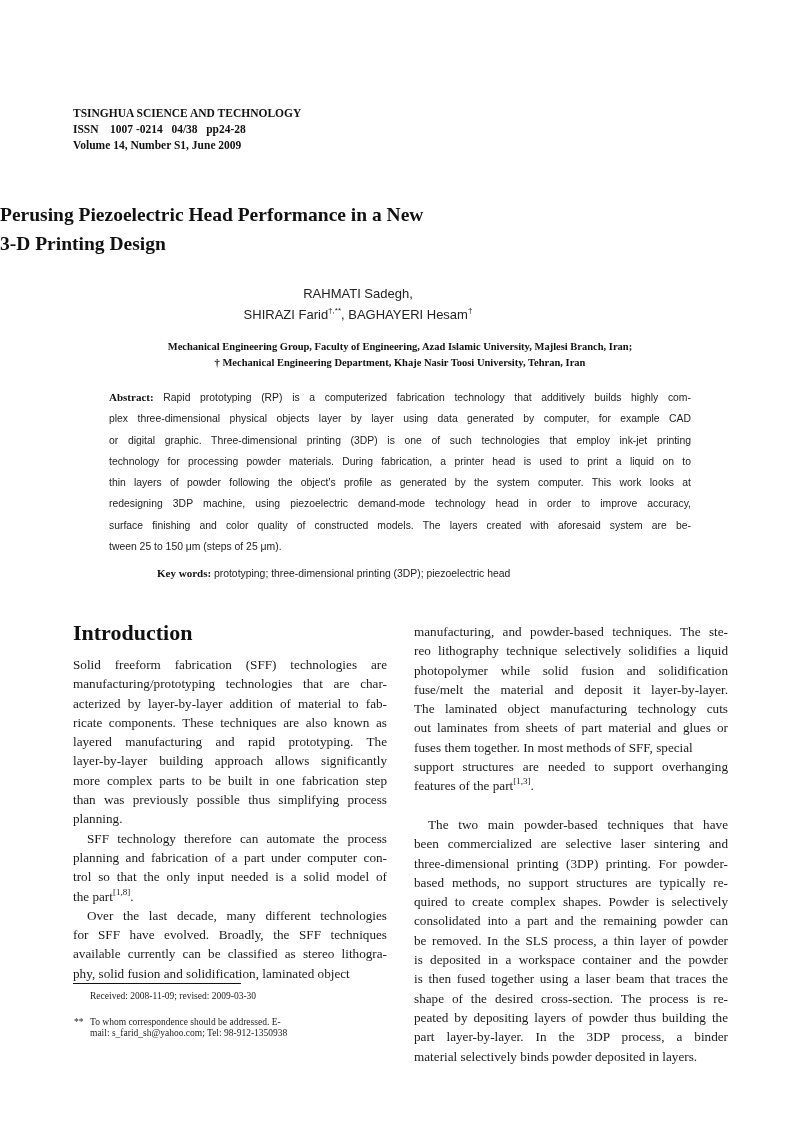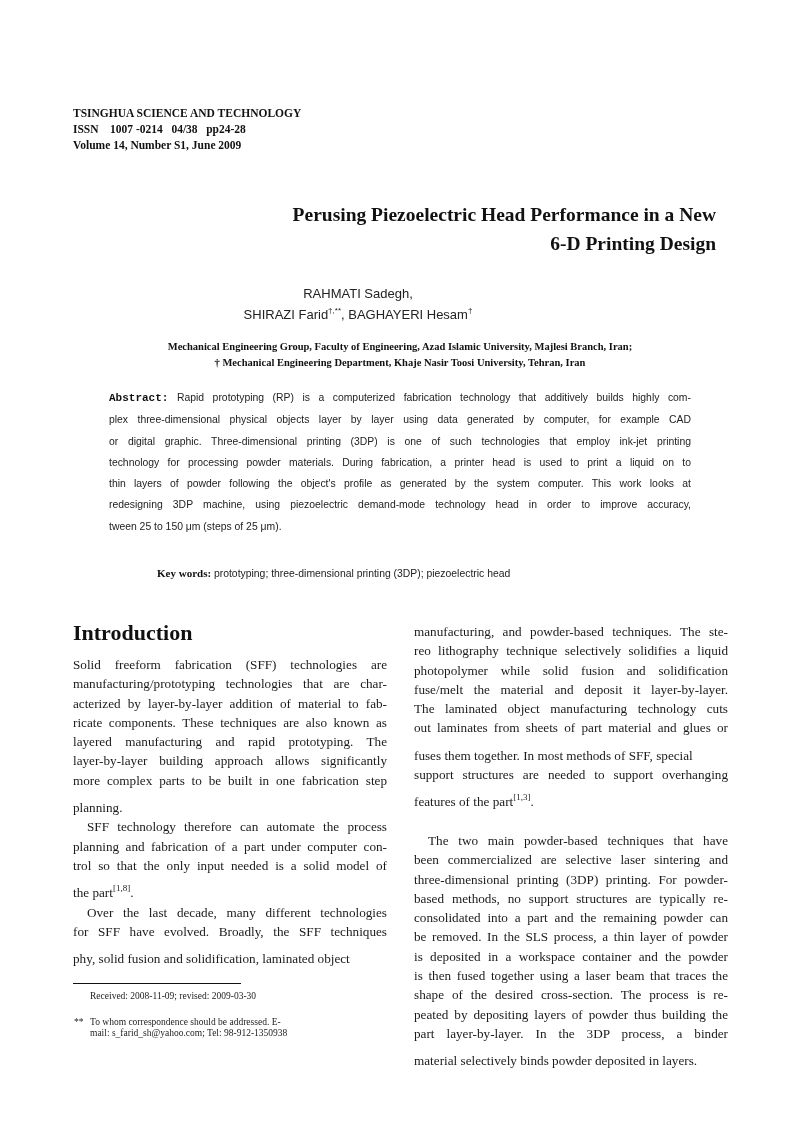--- a/index.html
+++ b/index.html
@@ -1,40 +1,40 @@
 <!DOCTYPE html>
 <html><head>
 <meta charset="utf-8">
 <style>
   html, body { margin: 0; padding: 0; background: #ffffff; }
   body { width: 800px; height: 1132px; position: relative; overflow: hidden; color: #111; }
 
   .journal { position: absolute; left: 73px; top: 105px; font-family: "Liberation Serif", serif; font-weight: bold; font-size: 11.5px; line-height: 16px; color: #111; }
   .journal div { white-space: pre; }
 
-  .title { position: absolute; left: 0; width: 716px; top: 200px; text-align: right; font-family: "Liberation Serif", serif; font-weight: bold; font-size: 19.5px; line-height: 29px; color: #111; }
+  .title { position: absolute; left: 0; width: 716px; top: 200px; text-align: left; font-family: "Liberation Serif", serif; font-weight: bold; font-size: 19.5px; line-height: 29px; color: #111; }
 
   .authors { position: absolute; left: 0; width: 716px; top: 283px; text-align: center; font-family: "Liberation Sans", sans-serif; font-size: 13px; line-height: 21px; color: #222; }
   .authors sup { font-size: 8px; vertical-align: 6px; line-height: 0; }
 
   .affil { position: absolute; left: 0; width: 800px; top: 339px; text-align: center; font-family: "Liberation Serif", serif; font-weight: bold; font-size: 10.5px; line-height: 16px; color: #111; }
 
   .abstract { position: absolute; left: 109px; width: 582px; top: 387px; font-family: "Liberation Sans", sans-serif; font-size: 10.4px; line-height: 21.3px; color: #222; text-align: justify; }
-  .abstract .lbl { font-family: Liberation Mono, monospace; font-weight: bold; font-size: 11px; color: #111; }
+  .abstract .lbl { font-family: Liberation Serif, serif; font-weight: bold; font-size: 11px; color: #111; }
   .abstract .line { display: block; text-align: justify; text-align-last: justify; white-space: nowrap; }
   .abstract .line.last { text-align-last: left; }
 
   .keywords { position: absolute; left: 109px; top: 565px; font-family: "Liberation Sans", sans-serif; font-size: 10.4px; line-height: 16px; color: #222; }
   .keywords .lbl { font-family: "Liberation Serif", serif; font-weight: bold; font-size: 11px; color: #111; margin-left: 48px; }
 
   .h-intro { position: absolute; left: 73px; top: 620px; font-family: "Liberation Serif", serif; font-weight: bold; font-size: 22px; color: #111; }
 
   .col { position: absolute; font-family: "Liberation Serif", serif; font-size: 13.2px; line-height: 19.3px; color: #1a1a1a; }
   .col .ln { display: block; white-space: nowrap; text-align: justify; text-align-last: justify; height: 19.3px; }
-  .col .ln.end { text-align-last: left; margin-top: 8px; }
+  .col .ln.end { text-align-last: left; }
   .col .ln.ind { padding-left: 14px; }
   .col sup { font-size: 9px; vertical-align: 6px; line-height: 0; }
   .col-left { left: 73px; width: 314px; top: 655px; }
   .col-right { left: 414px; width: 314px; top: 622px; }
   .gap { display: block; height: 19.3px; }
 
   .fn-rule { position: absolute; left: 73px; top: 983px; width: 168px; height: 1px; background: #111; }
   .fn { position: absolute; font-family: "Liberation Serif", serif; font-size: 9.5px; color: #222; line-height: 11px; }
   .fn-received { left: 90px; top: 991px; }
   .fn-corr { left: 74px; top: 1017px; }
@@ -45,82 +45,86 @@
 <body>
 
 <div class="journal">
   <div>TSINGHUA SCIENCE AND TECHNOLOGY</div>
   <div>ISSN    1007 -0214   04/38   pp24-28</div>
   <div>Volume 14, Number S1, June 2009</div>
 </div>
 
 <div class="title">
   <div>Perusing Piezoelectric Head Performance in a New</div>
-  <div>6-D Printing Design</div>
+  <div>3-D Printing Design</div>
 </div>
 
 <div class="authors">
   <div>RAHMATI Sadegh,</div>
   <div><span>SHIRAZI Farid</span><sup>†,**</sup><span>, </span><span>BAGHAYERI Hesam</span><sup>†</sup></div>
 </div>
 
 <div class="affil">
   <div>Mechanical Engineering Group, Faculty of Engineering, Azad Islamic University, Majlesi Branch, Iran;</div>
   <div>† Mechanical Engineering Department, Khaje Nasir Toosi University, Tehran, Iran</div>
 </div>
 
 <div class="abstract">
   <span class="line"><span class="lbl">Abstract:</span><span> Rapid prototyping (RP) is a computerized fabrication technology that additively builds highly com-</span></span>
   <span class="line">plex three-dimensional physical objects layer by layer using data generated by computer, for example CAD</span>
   <span class="line">or digital graphic. Three-dimensional printing (3DP) is one of such technologies that employ ink-jet printing</span>
   <span class="line">technology for processing powder materials. During fabrication, a printer head is used to print a liquid on to</span>
   <span class="line">thin layers of powder following the object's profile as generated by the system computer. This work looks at</span>
   <span class="line">redesigning 3DP machine, using piezoelectric demand-mode technology head in order to improve accuracy,</span>
+  <span class="line">surface finishing and color quality of constructed models. The layers created with aforesaid system are be-</span>
   <span class="line last">tween 25 to 150 μm (steps of 25 μm).</span>
 </div>
 
 <div class="keywords">
   <span class="lbl">Key words:</span><span> prototyping; three-dimensional printing (3DP); piezoelectric head</span>
 </div>
 
 <div class="h-intro">Introduction</div>
 
 <div class="col col-left">
   <span class="ln">Solid freeform fabrication (SFF) technologies are</span>
   <span class="ln">manufacturing/prototyping technologies that are char-</span>
   <span class="ln">acterized by layer-by-layer addition of material to fab-</span>
   <span class="ln">ricate components. These techniques are also known as</span>
   <span class="ln">layered manufacturing and rapid prototyping. The</span>
   <span class="ln">layer-by-layer building approach allows significantly</span>
   <span class="ln">more complex parts to be built in one fabrication step</span>
+  <span class="ln">than was previously possible thus simplifying process</span>
   <span class="ln end">planning.</span>
   <span class="ln ind">SFF technology therefore can automate the process</span>
   <span class="ln">planning and fabrication of a part under computer con-</span>
   <span class="ln">trol so that the only input needed is a solid model of</span>
   <span class="ln end"><span>the part</span><sup>[1,8]</sup><span>.</span></span>
   <span class="ln ind">Over the last decade, many different technologies</span>
   <span class="ln">for SFF have evolved. Broadly, the SFF techniques</span>
+  <span class="ln">available currently can be classified as stereo lithogra-</span>
   <span class="ln end">phy, solid fusion and solidification, laminated object</span>
 </div>
 
 <div class="col col-right">
   <span class="ln">manufacturing, and powder-based techniques. The ste-</span>
   <span class="ln">reo lithography technique selectively solidifies a liquid</span>
   <span class="ln">photopolymer while solid fusion and solidification</span>
   <span class="ln">fuse/melt the material and deposit it layer-by-layer.</span>
   <span class="ln">The laminated object manufacturing technology cuts</span>
   <span class="ln">out laminates from sheets of part material and glues or</span>
   <span class="ln end">fuses them together. In most methods of SFF, special</span>
   <span class="ln">support structures are needed to support overhanging</span>
   <span class="ln end"><span>features of the part</span><sup>[1,3]</sup><span>.</span></span>
   <span class="gap"></span>
   <span class="ln ind">The two main powder-based techniques that have</span>
   <span class="ln">been commercialized are selective laser sintering and</span>
   <span class="ln">three-dimensional printing (3DP) printing. For powder-</span>
   <span class="ln">based methods, no support structures are typically re-</span>
+  <span class="ln">quired to create complex shapes. Powder is selectively</span>
   <span class="ln">consolidated into a part and the remaining powder can</span>
   <span class="ln">be removed. In the SLS process, a thin layer of powder</span>
   <span class="ln">is deposited in a workspace container and the powder</span>
   <span class="ln">is then fused together using a laser beam that traces the</span>
   <span class="ln">shape of the desired cross-section. The process is re-</span>
   <span class="ln">peated by depositing layers of powder thus building the</span>
   <span class="ln">part layer-by-layer. In the 3DP process, a binder</span>
   <span class="ln end">material selectively binds powder deposited in layers.</span>
 </div>
 

